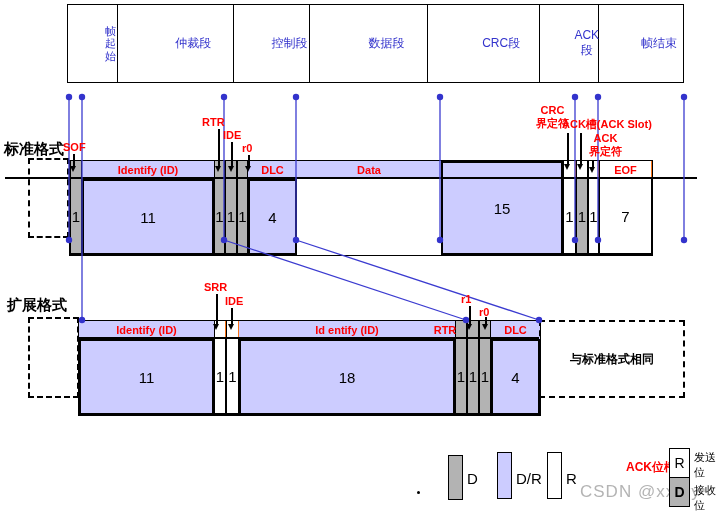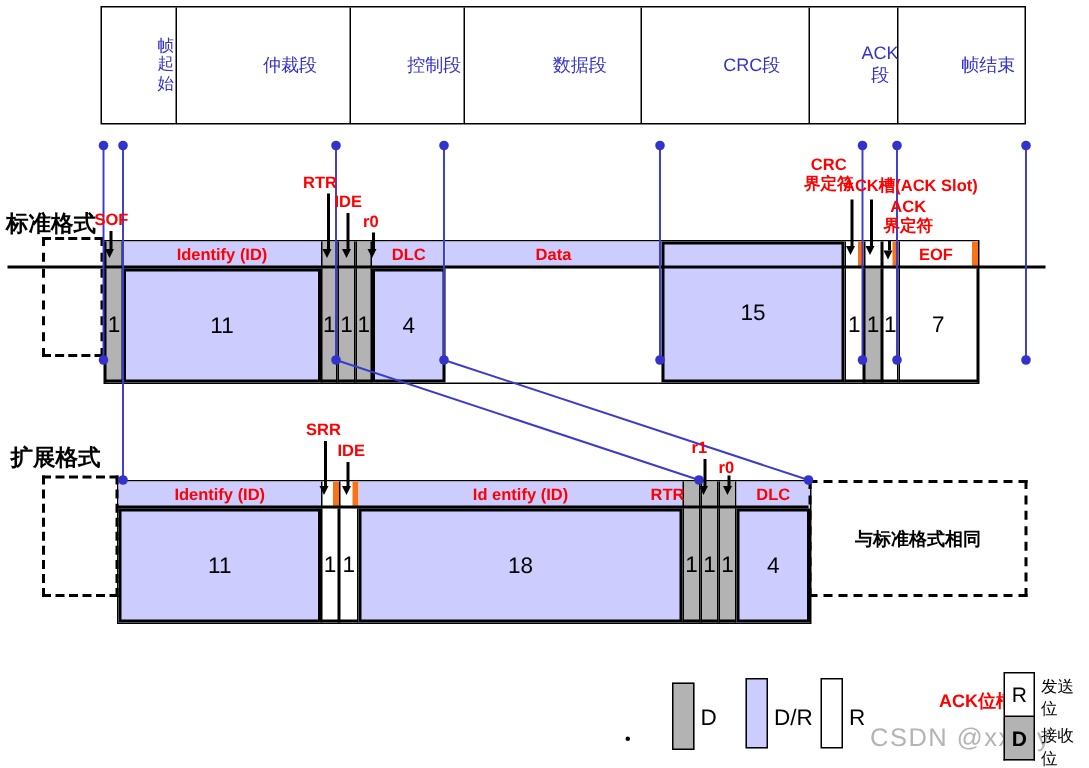--- a/index.html
+++ b/index.html
@@ -18,21 +18,21 @@
   .frame { position:absolute; display:flex; border:1px solid #000; }
   .f { display:flex; flex-direction:column; height:94px; position:relative; }
   .band { height:18px; display:flex; align-items:center; justify-content:center; }
   .fbox { flex:1; display:flex; align-items:center; justify-content:center;
           font-size:15px; color:#000; }
   .band-label { color:#ff0000; font-weight:bold; font-size:11px; white-space:nowrap; }
   .f-dr .band { background:#ccccff; }
   .f-dr .fbox { background:#ccccff; border:2.5px solid #000; }
   .f-d .band  { background:#b3b3b3; border-left:1.2px solid #000; border-right:1.2px solid #000; }
   .f-d .fbox  { background:#b3b3b3; border-left:1.2px solid #000; border-right:1.2px solid #000; border-bottom:2.5px solid #000; }
-  .f-r .band  { background:#fff; border-left:1px solid #000; border-right:4px solid #f97316; }
+  .f-r .band  { background:#fff; border-left:1px solid #000; border-right:1px solid #f97316; }
   .f-r .fbox  { background:#fff; border-left:1.2px solid #000; border-right:1.2px solid #000; border-bottom:2.5px solid #000; }
   .f-ack .band{ background:#fff; border-left:1px solid #000; border-right:1px solid #000; }
   .f-ack .fbox{ background:#b3b3b3; border-left:1.2px solid #000; border-right:1.2px solid #000; border-bottom:2.5px solid #000; }
   .shift-label .band-label { transform:translateX(-16px); }
 
   .busline { position:absolute; height:2.6px; background:#000; z-index:5; }
   .dashedbox { position:absolute; border:2px dashed #000; background:transparent; z-index:2; }
   .title { position:absolute; font-size:15px; font-weight:bold; color:#000; z-index:3; }
   .note-box { position:absolute; border:2px dashed #000; display:flex; align-items:center;
               justify-content:center; font-size:12px; font-weight:bold; color:#000; }

